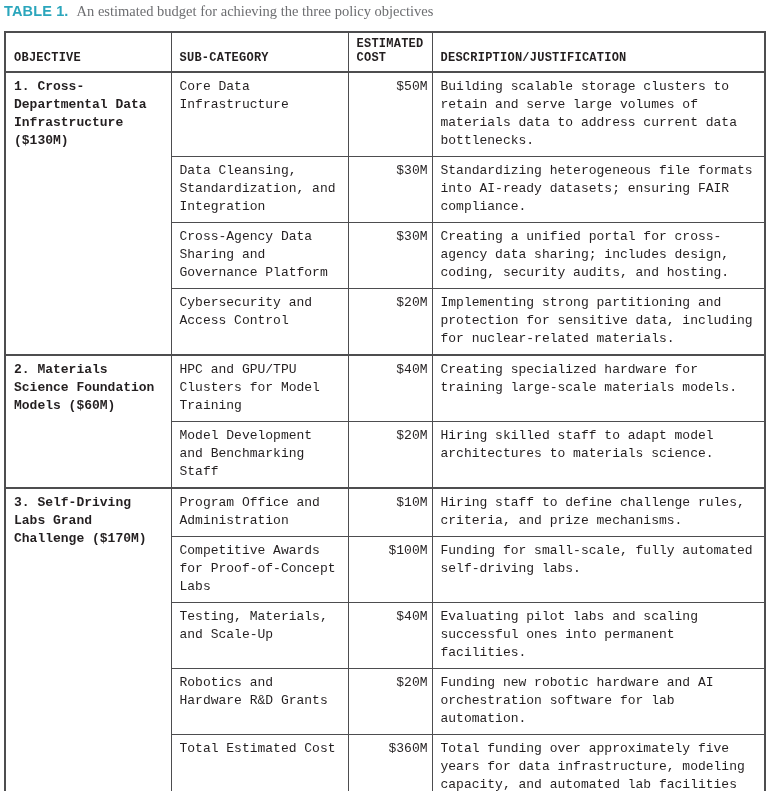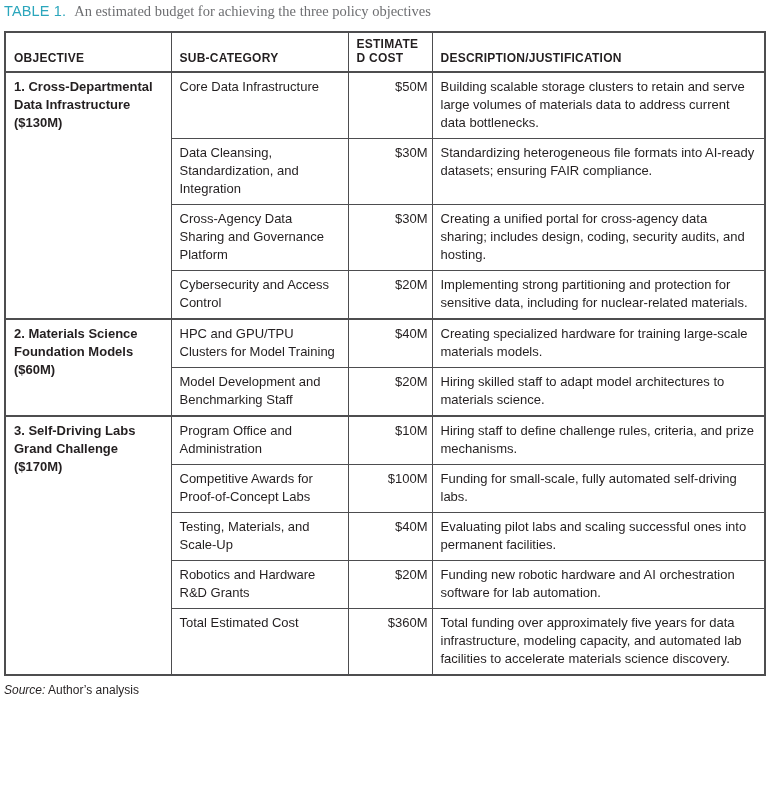--- a/index.html
+++ b/index.html
@@ -12,36 +12,37 @@
   html,body{margin:0;padding:0;background:#ffffff;}
   body{
     width:768px;height:791px;overflow:hidden;
     font-family:"Liberation Sans",sans-serif;
     color:var(--text);
   }
   .page{padding:2px 4px 0 4px;}
   .table-title{
     font-size:14.5px;line-height:18px;margin:0 0 11px 0;
   }
-  .title-label{color:var(--accent);font-weight:normal;letter-spacing:0.01em;}
+  .title-label{color:var(--accent);font-weight:bold;letter-spacing:0.01em;}
   .title-text{color:var(--subtitle);margin-left:4px;font-family:Liberation Serif, serif;}
   table.budget-table{
     width:760px;table-layout:fixed;border-collapse:collapse;
     border:2px solid var(--border);
   }
   col.c-objective{width:166px;}
   col.c-subcategory{width:177px;}
   col.c-cost{width:84px;}
   col.c-description{width:333px;}
   th,td{
     border:1px solid var(--border);
     vertical-align:top;
     font-size:13px;line-height:18px;
     padding:5px 8px 6px 8px;
     word-wrap:break-word;
+    font-family:Liberation Mono, monospace;
   }
   thead th{
     height:40px;
     vertical-align:bottom;
     text-align:left;
     font-size:12px;line-height:14px;
     font-weight:bold;letter-spacing:0.02em;
     padding:4px 6px 6px 8px;
     border-bottom:2px solid var(--border);
   }

